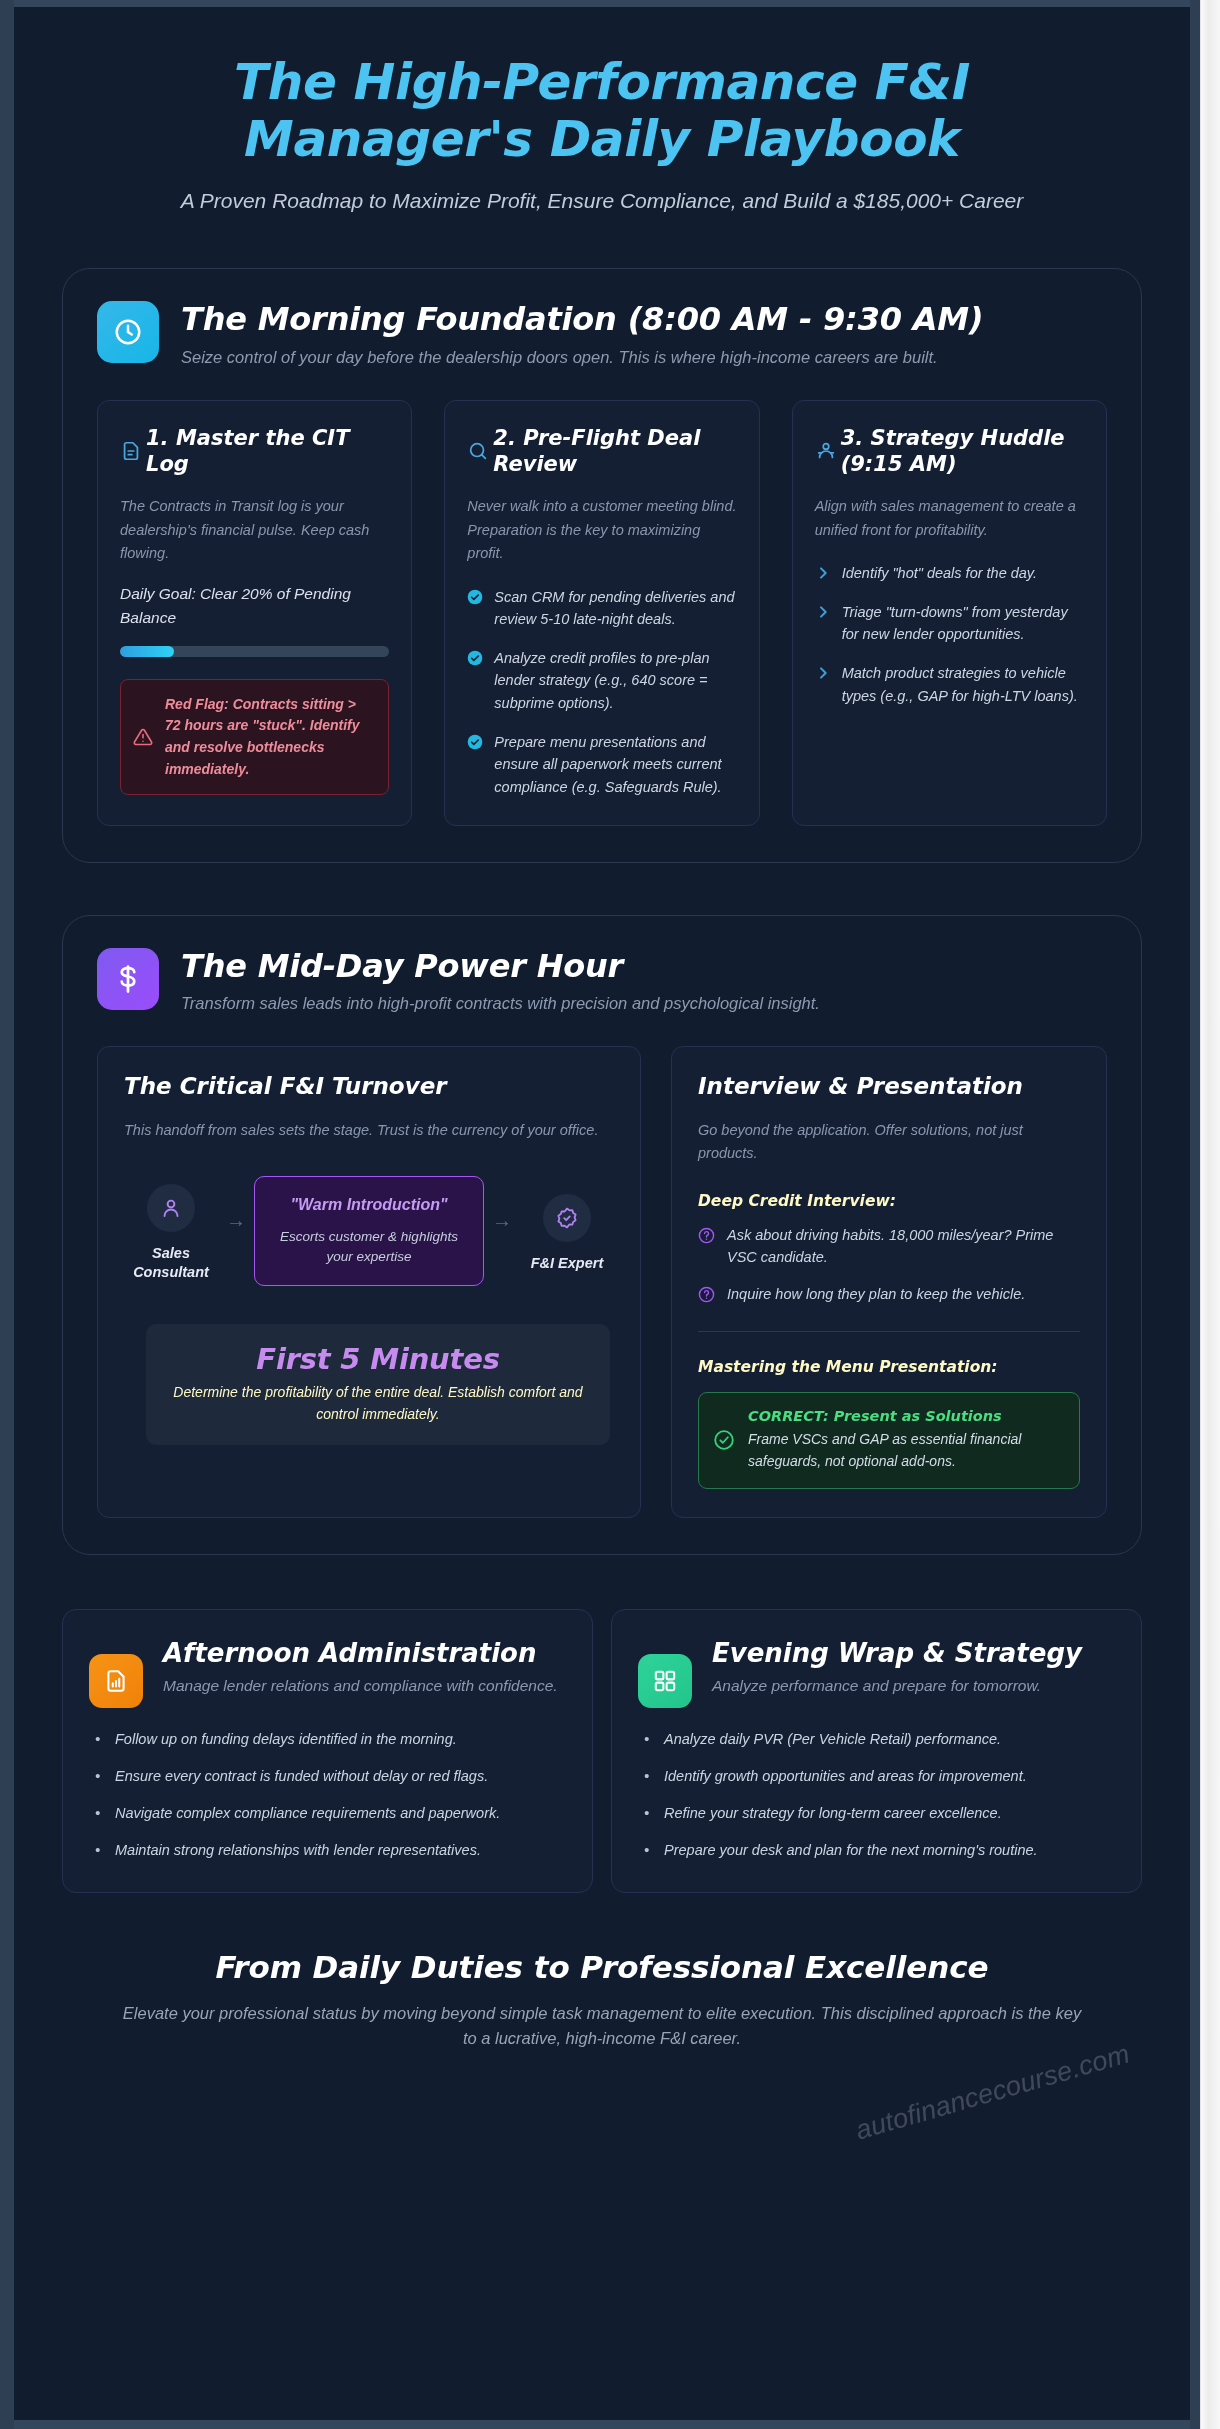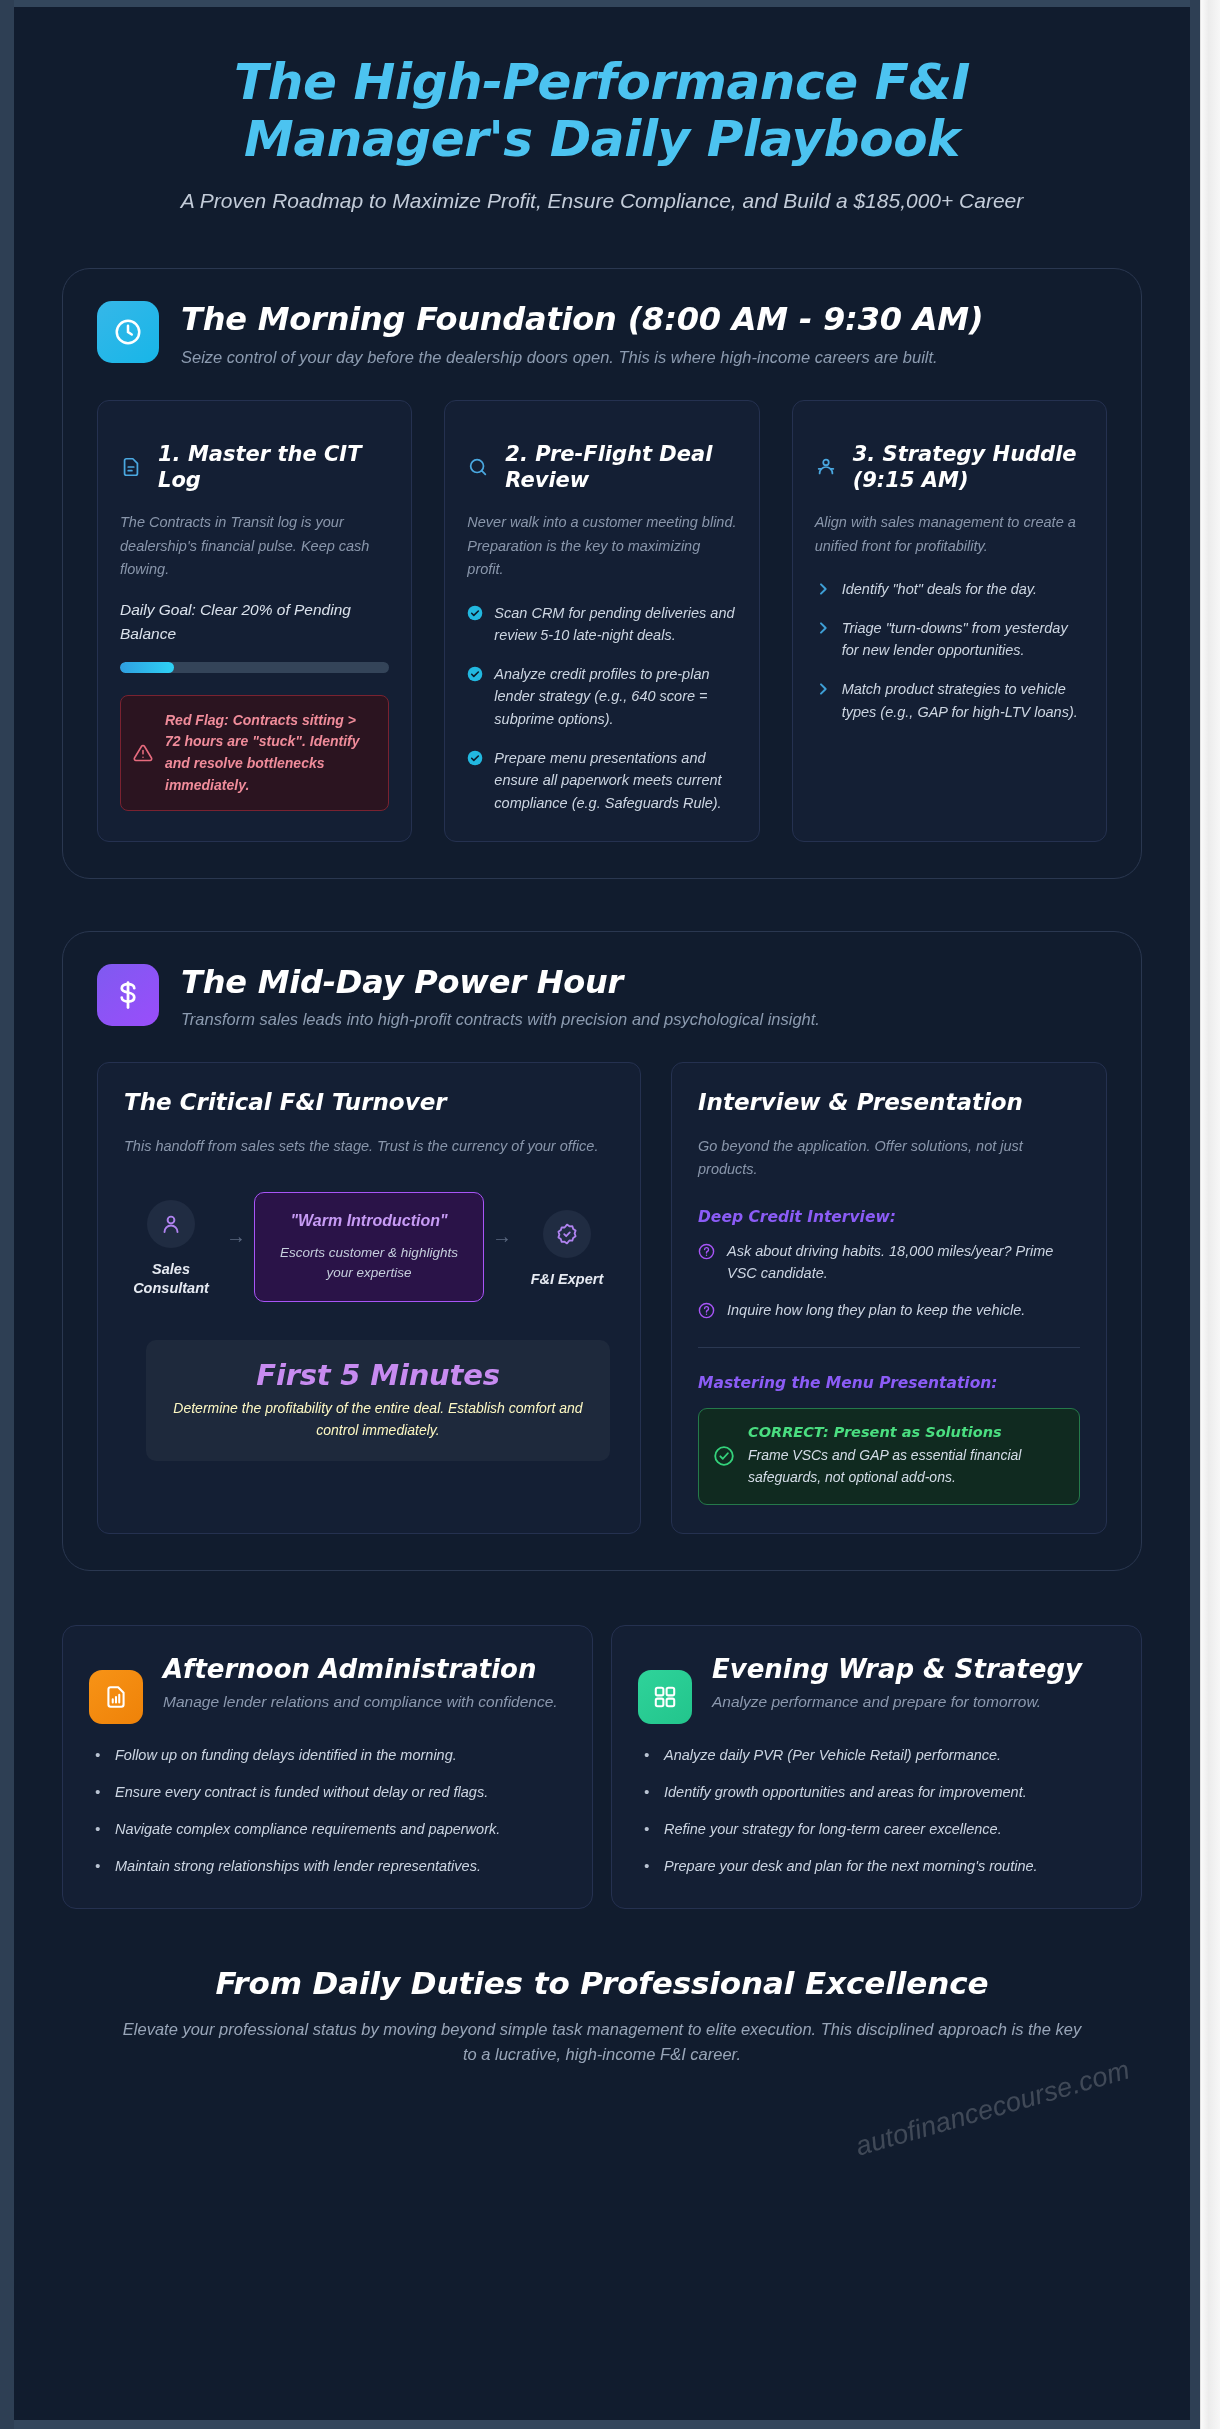--- a/index.html
+++ b/index.html
@@ -136,22 +136,21 @@
     flex: 1 1 0;
     border: 1px solid #253150;
     border-radius: 12px;
     background: #141f34;
     padding: 24px 22px 26px 22px;
   }
 
   .card-title-row {
     display: flex;
     align-items: center;
-    gap: 16px;
-    margin-top: 16px;
+    gap: 4px;
   }
   .card-ico { flex: 0 0 auto; width: 22px; height: 22px; color: #4aa8e0; }
   .card-ico svg { width: 22px; height: 22px; display: block; }
   .card-title {
     font-family: "DejaVu Sans", sans-serif;
     font-size: 21px;
     font-weight: bold;
     color: #ffffff;
     line-height: 1.25;
   }
@@ -312,21 +311,21 @@
     margin-top: 6px;
     font-size: 14px;
     line-height: 1.55;
     color: #fef9c3;
   }
 
   .strong-label {
     margin-top: 26px;
     font-size: 15.5px;
     font-weight: bold;
-    color: #8b5cf6;
+    color: #fef9c3;
     font-family: "DejaVu Sans", sans-serif;
   }
   .q-list { margin-top: 14px; }
   .q-item {
     display: flex;
     gap: 12px;
     align-items: flex-start;
     margin-bottom: 14px;
   }
   .q-item:last-child { margin-bottom: 0; }

